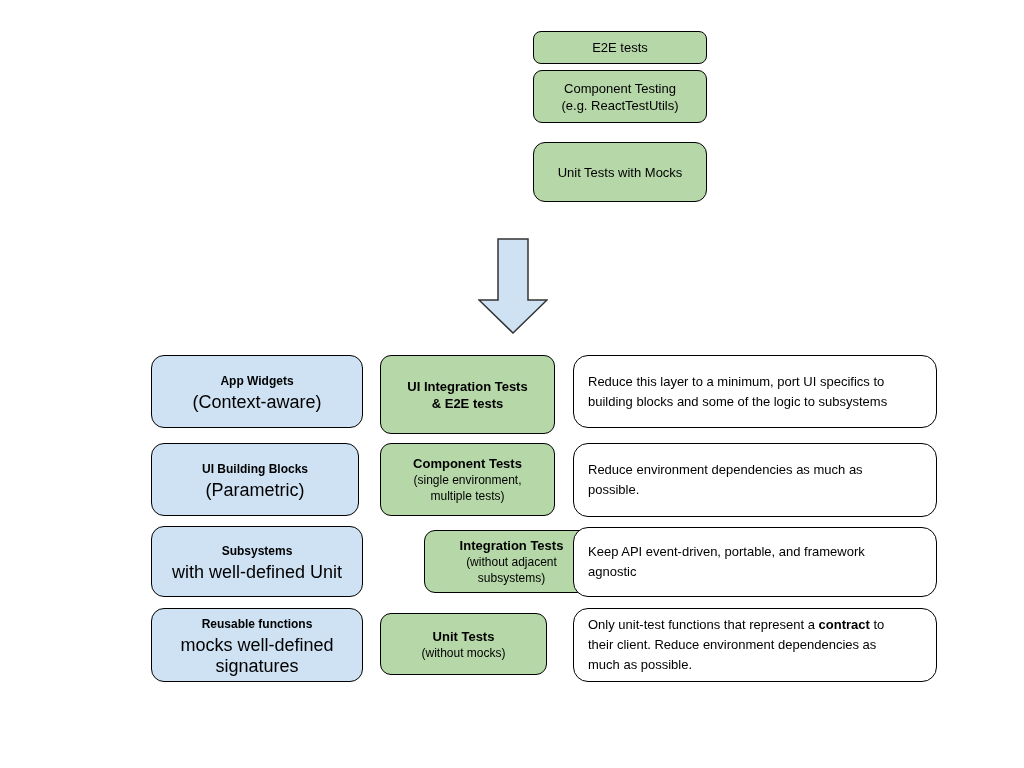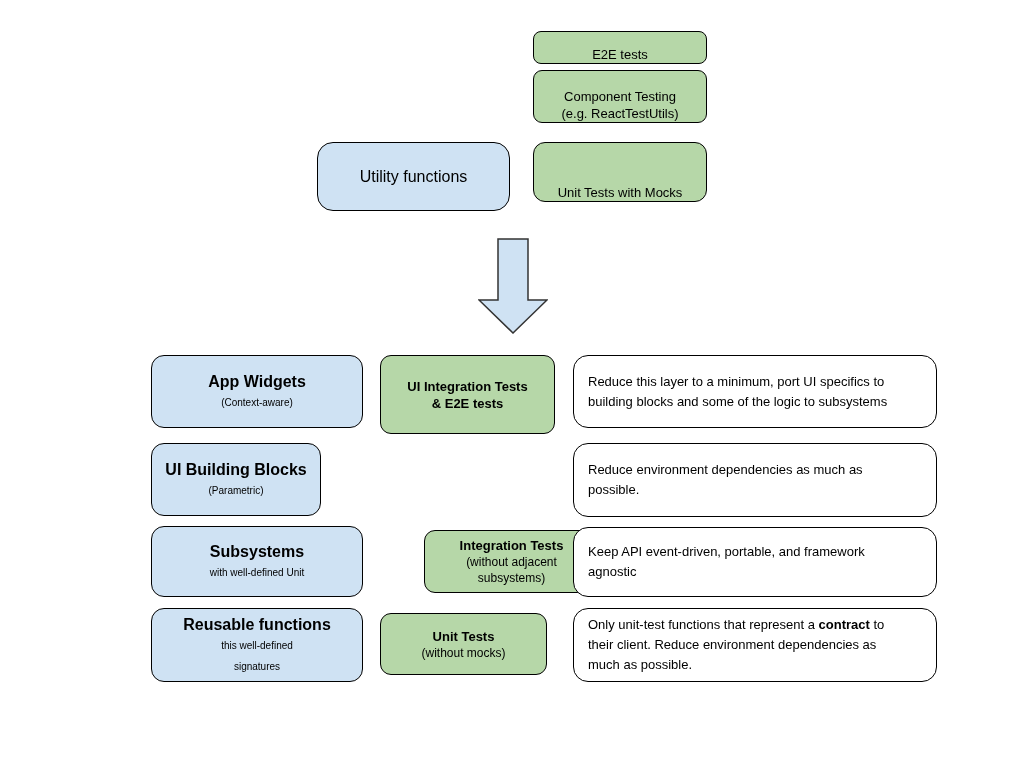--- a/index.html
+++ b/index.html
@@ -6,25 +6,25 @@
   body{width:1024px;height:768px;font-family:"Liberation Sans",sans-serif;color:#000;}
   .stage{position:relative;width:1024px;height:768px;background:#fff;overflow:hidden;}
   .box{
     position:absolute;box-sizing:border-box;
     border:1px solid var(--border-color,#000);
     display:flex;flex-direction:column;justify-content:center;align-items:center;
     text-align:center;
   }
   .top-blue{background:var(--layer-fill,#cfe2f3);border-radius:16px;}
   .top-blue .l{font-size:16px;line-height:22px;}
-  .top-green{background:var(--tests-fill,#b6d7a8);border-radius:9px;justify-content:flex-end;}
+  .top-green{background:var(--tests-fill,#b6d7a8);border-radius:9px;}
   .top-green .l{font-size:13px;line-height:17px;}
   .layer{background:var(--layer-fill,#cfe2f3);border-radius:13px;}
-  .layer .t{font-size:16px;font-weight:700;line-height:21px;}
-  .layer .s{font-size:10px;line-height:21px;}
+  .layer .t{font-size:12px;font-weight:700;line-height:21px;}
+  .layer .s{font-size:18px;line-height:21px;}
   .tests{background:var(--tests-fill,#b6d7a8);border-radius:11px;padding:2px 6px;}
   .tests .t{font-size:13px;font-weight:700;line-height:17px;}
   .tests .s{font-size:12px;line-height:16px;}
   .note{
     background:#ffffff;border-radius:15px;
     align-items:flex-start;text-align:left;
     padding:8px 42px 8px 14px;
   }
   .note p{margin:0;font-size:13px;line-height:20px;}
   .note .b{font-weight:700;}
@@ -38,23 +38,20 @@
 
   <div class="box top-green" style="left:533px;top:31px;width:174px;height:33px;border-radius:8px;">
     <div class="l">E2E tests</div>
   </div>
 
   <div class="box top-green" style="left:533px;top:70px;width:174px;height:53px;">
     <div class="l">Component Testing</div>
     <div class="l">(e.g. ReactTestUtils)</div>
   </div>
 
-  <div class="box top-blue" style="left:317px;top:142px;width:193px;height:69px;">
-    <div class="l">Utility functions</div>
-  </div>
 
   <div class="box top-green" style="left:533px;top:142px;width:174px;height:60px;border-radius:12px;">
     <div class="l">Unit Tests with Mocks</div>
   </div>
 
   <svg class="arrow" viewBox="0 0 70 96">
     <polygon points="20,1 50,1 50,62 69,62 35,95 1,62 20,62" style="fill:var(--arrow-fill,#cfe2f3);stroke:var(--arrow-border,#333);stroke-width:1.5;stroke-linejoin:miter;"></polygon>
   </svg>
 
   <div class="box layer" style="left:151px;top:355px;width:212px;height:73px;">
@@ -62,44 +59,49 @@
     <div class="s">(Context-aware)</div>
   </div>
   <div class="box tests" style="left:380px;top:355px;width:175px;height:79px;">
     <div class="t">UI Integration Tests</div>
     <div class="t">&amp; E2E tests</div>
   </div>
   <div class="box note" style="left:573px;top:355px;width:364px;height:73px;">
     <p><span>Reduce this layer to a minimum, port UI specifics to building blocks and some of the logic to subsystems</span><span class="b"></span><span></span></p>
   </div>
 
-  <div class="box layer" style="left:151px;top:443px;width:170px;height:73px;">
+  <div class="box layer" style="left:151px;top:443px;width:208px;height:73px;">
     <div class="t">UI Building Blocks</div>
     <div class="s">(Parametric)</div>
+  </div>
+  <div class="box tests" style="left:380px;top:443px;width:175px;height:73px;">
+    <div class="t">Component Tests</div>
+    <div class="s">(single environment,</div>
+    <div class="s">multiple tests)</div>
   </div>
   <div class="box note" style="left:573px;top:443px;width:364px;height:74px;">
     <p><span>Reduce environment dependencies as much as possible.</span><span class="b"></span><span></span></p>
   </div>
 
   <div class="box layer" style="left:151px;top:526px;width:212px;height:71px;align-items:center;">
     <div class="t">Subsystems</div>
     <div class="s">with well-defined Unit</div>
   </div>
   <div class="box tests" style="left:380px;top:530px;width:175px;height:63px;margin-left:44px;">
     <div class="t">Integration Tests</div>
     <div class="s">(without adjacent</div>
     <div class="s">subsystems)</div>
   </div>
   <div class="box note" style="left:573px;top:527px;width:364px;height:70px;">
     <p><span>Keep API event-driven, portable, and framework agnostic</span><span class="b"></span><span></span></p>
   </div>
 
   <div class="box layer" style="left:151px;top:608px;width:212px;height:74px;">
     <div class="t">Reusable functions</div>
-    <div class="s">this well-defined</div>
+    <div class="s">mocks well-defined</div>
     <div class="s">signatures</div>
   </div>
   <div class="box tests" style="left:380px;top:613px;width:167px;height:62px;">
     <div class="t">Unit Tests</div>
     <div class="s">(without mocks)</div>
   </div>
   <div class="box note" style="left:573px;top:608px;width:364px;height:74px;">
     <p><span>Only unit-test functions that represent a </span><span class="b">contract</span><span> to their client. Reduce environment dependencies as much as possible.</span></p>
   </div>
 

